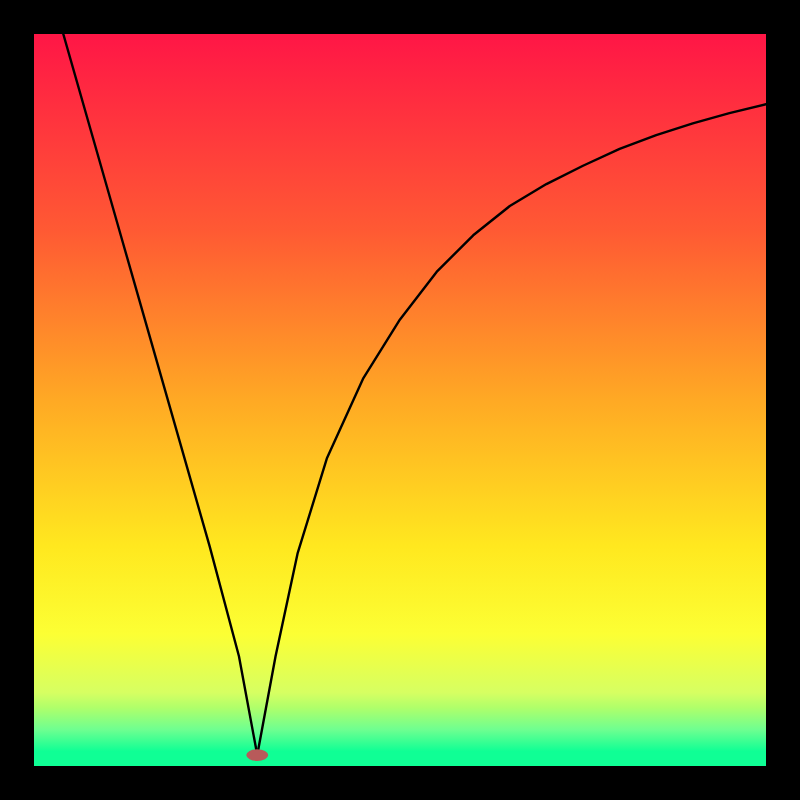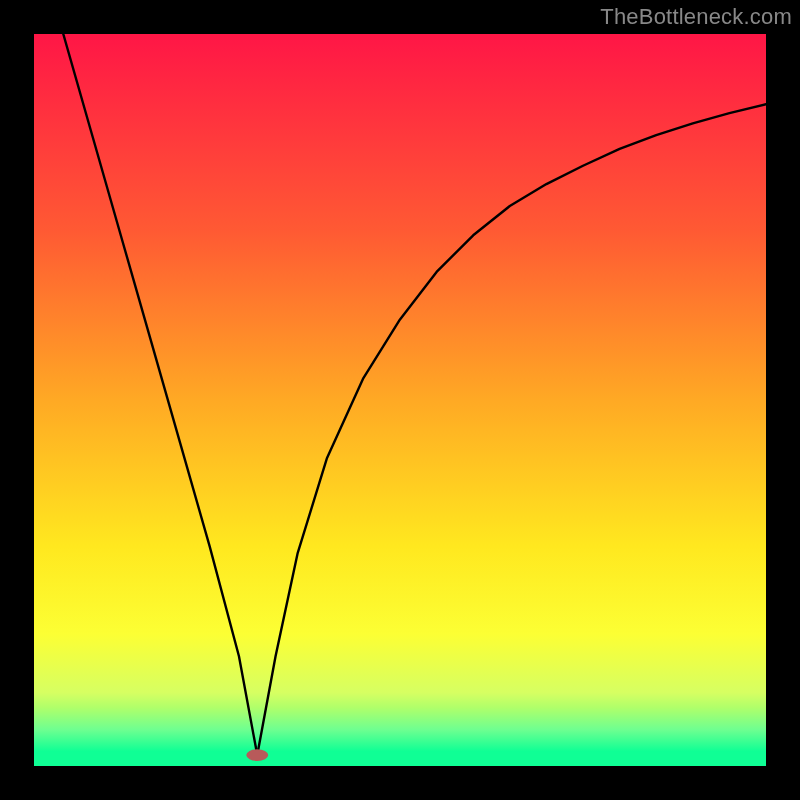--- a/index.html
+++ b/index.html
@@ -32,21 +32,20 @@
     color: #888;
     font-size: 22px;
     letter-spacing: 0.2px;
     font-weight: 400;
   }
 </style>
 </head>
 <body>
 
 <div class="outer">
-  <div class="watermark">TheBottleneck.com</div>
   <div class="plot">
     <svg id="plot-svg" width="732" height="732" viewBox="0 0 732 732">
         <defs>
           <linearGradient id="bg-grad" x1="0" y1="0" x2="0" y2="1">
             <stop offset="0%" stop-color="#ff1646"></stop>
             <stop offset="27%" stop-color="#ff5a33"></stop>
             <stop offset="50%" stop-color="#ffa924"></stop>
             <stop offset="70%" stop-color="#ffe81f"></stop>
             <stop offset="82%" stop-color="#fcff34"></stop>
             <stop offset="90%" stop-color="#d6ff62"></stop>

